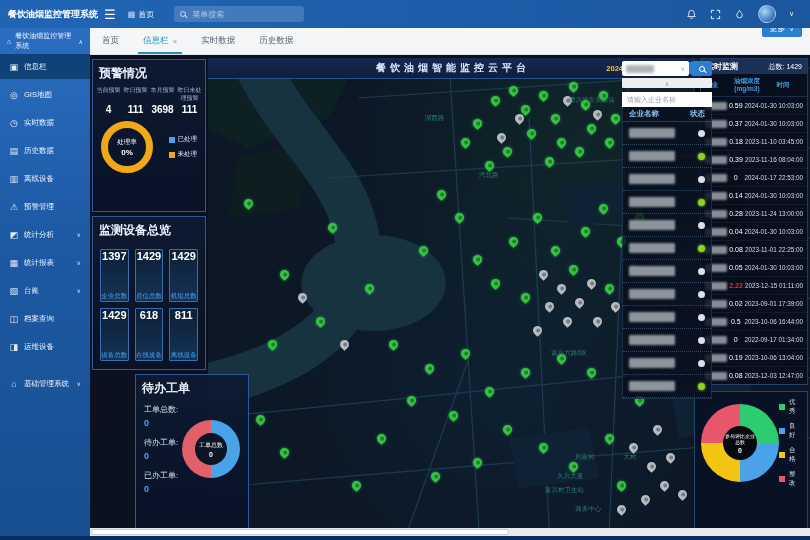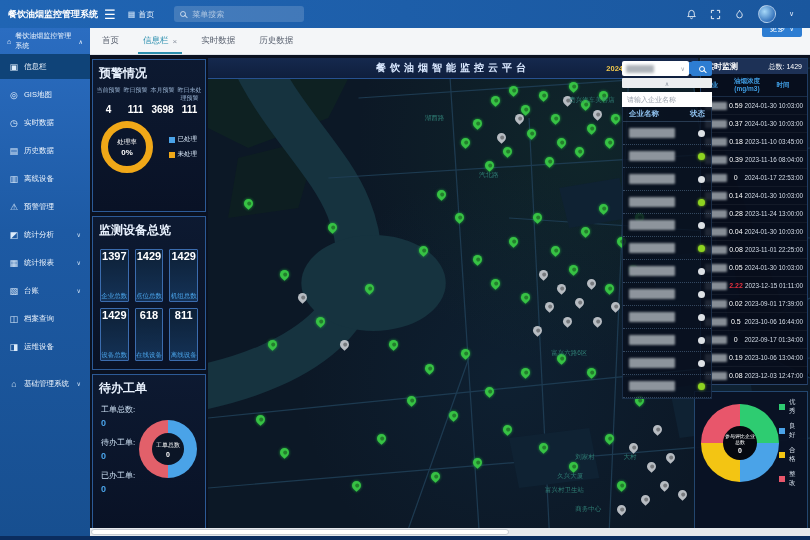--- a/index.html
+++ b/index.html
@@ -67,21 +67,21 @@
   .map-title{position:absolute;left:0;right:0;text-align:center;color:#d9e8ff;font-size:10px;font-weight:bold;letter-spacing:4px;}
   .map-date{margin-left:auto;display:flex;align-items:center;gap:4px;padding-right:6px;z-index:2;}
   .map-date .dt{color:#f2c94c;font-size:7.5px;font-weight:bold;}
   .map-date .wd{background:#2d7dd2;color:#fff;font-size:7px;padding:1px 3px;border-radius:1px;}
   
   .panel{position:absolute;left:2px;width:114px;z-index:10;
     background:linear-gradient(180deg,rgba(13,26,50,.94),rgba(9,18,38,.94));border:1px solid #2c5a96;}
   .panel h3{margin:0;padding:5px 6px 3px;font-size:12px;color:#e8f1fd;font-weight:bold;}
   #p-alert{top:4px;height:153px;}
   #p-device{top:161px;height:154px;}
-  #p-work{top:319px;height:158px;}
+  #p-work{top:319px;height:158px;margin-left:43px;}
   .astats{display:flex;padding:2px 2px 0;}
   .astat{flex:1;text-align:center;padding:0 1px;}
   .astat .al{font-size:6px;color:#9db7d6;line-height:1.25;min-height:15px;}
   .astat .av{font-size:10px;color:#fff;font-weight:bold;margin-top:2px;}
   .alert-body{display:flex;align-items:center;padding:6px 4px 0 8px;}
   .donut-o{width:52px;height:52px;border:7px solid #f0a818;border-radius:50%;
     display:flex;flex-direction:column;align-items:center;justify-content:center;}
   .donut-o .dl{font-size:6.5px;color:#fff;}
   .donut-o .dv{font-size:8px;color:#fff;font-weight:bold;margin-top:1px;}
   .alegend{margin-left:auto;display:flex;flex-direction:column;gap:6px;padding-right:4px;}

